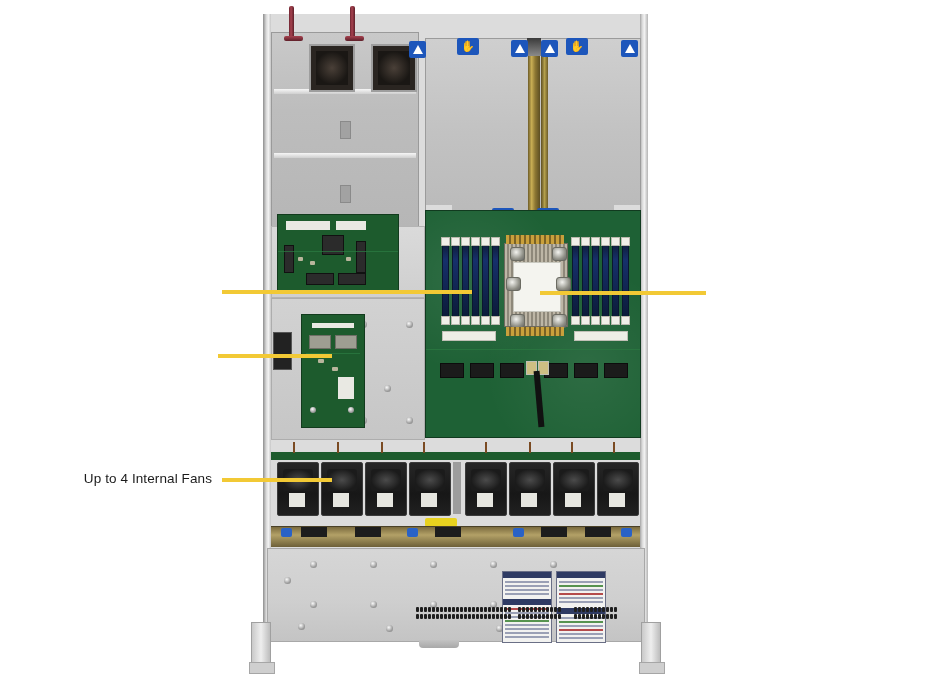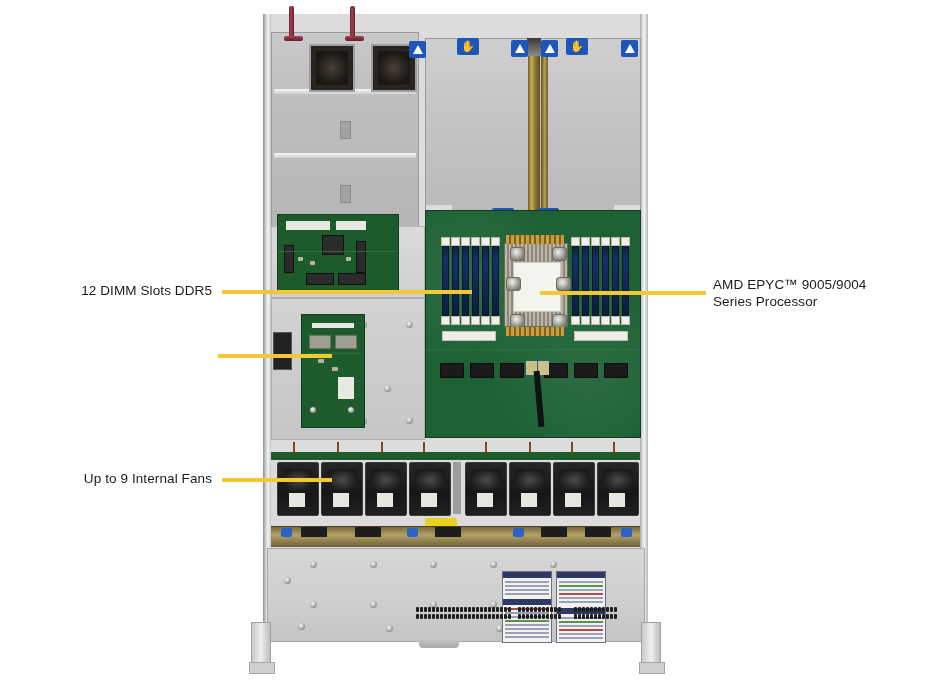--- a/index.html
+++ b/index.html
@@ -522,25 +522,22 @@
       </div>
 
       <div class="ear" style="left:2px"></div>
       <div class="ear" style="left:392px"></div>
       <div class="ear-foot" style="left:0px;top:648px"></div>
       <div class="ear-foot" style="left:390px;top:648px"></div>
       <div class="front-tab"></div>
     </div>
   </div>
 
-  <div class="callout right-al" style="left:20px;top:283px;width:192px;">12 DIMM Slots DDR5</div>
   <div class="leader" style="left:222px;top:290px;width:250px;"></div>
 
   <div class="leader" style="left:218px;top:354px;width:114px;"></div>
 
-  <div class="callout right-al" style="left:20px;top:471px;width:192px;">Up to 9 Internal Fans</div>
+  <div class="callout right-al" style="left:20px;top:471px;width:192px;">Up to 4 Internal Fans</div>
   <div class="leader" style="left:222px;top:478px;width:110px;"></div>
 
-  <div class="callout left-al" style="left:713px;top:277px;width:210px;">AMD EPYC™ 9005/9004
-Series Processor</div>
   <div class="leader" style="left:540px;top:291px;width:166px;"></div>
 
 </div>
 
 </body></html>

